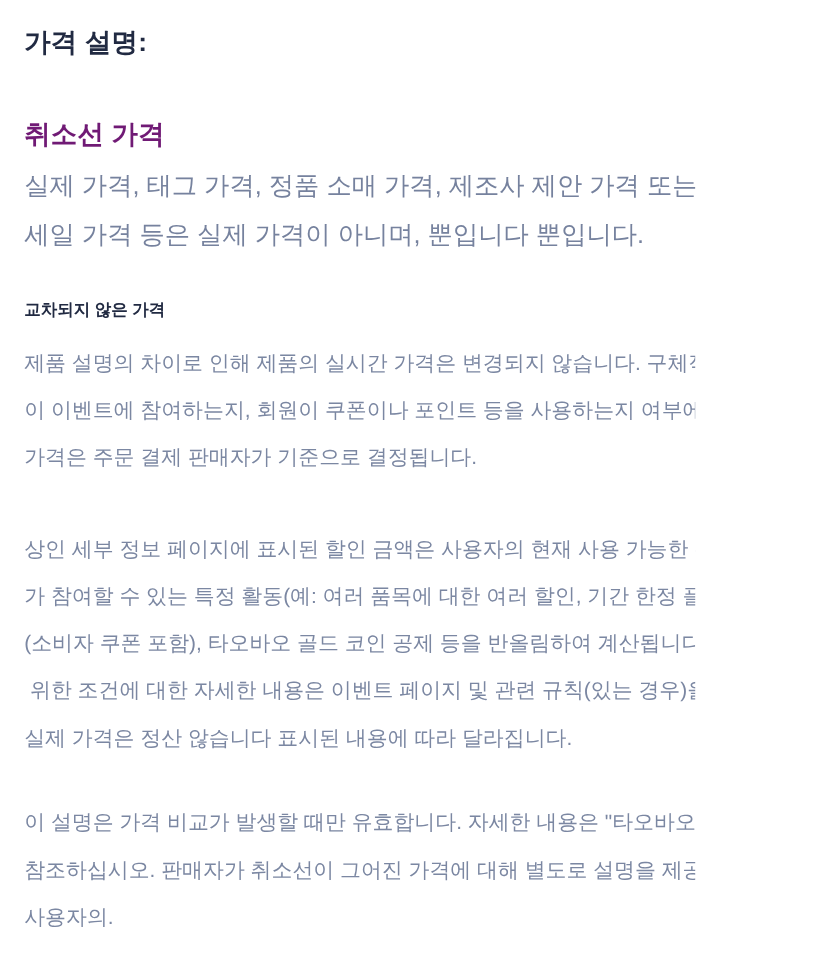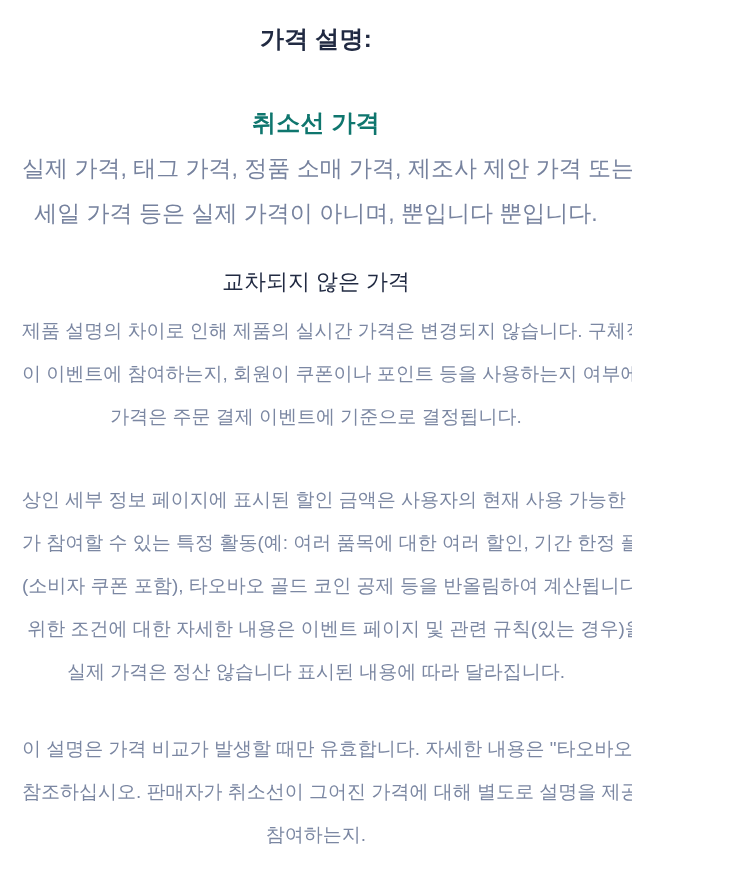--- a/index.html
+++ b/index.html
@@ -5,43 +5,42 @@
   html, body { margin: 0; padding: 0; background: #ffffff; }
   .page {
     position: relative;
     width: 632px;
     height: 880px;
     box-sizing: border-box;
     background: #ffffff;
     padding: 24px 22px 0 22px;
     font-family: "Liberation Sans", "DejaVu Sans", sans-serif;
     overflow: hidden;
-    text-align: center;
   }
   .page-title {
     margin: 0;
     font-size: 24px;
     line-height: 30px;
     font-weight: 700;
     color: #212a42;
     letter-spacing: 0.2px;
   }
   .section-heading {
     margin: 54px 0 0 0;
     font-size: 24px;
     line-height: 30px;
     font-weight: 700;
-    color: #0f766e;
+    color: #701a75;
     letter-spacing: 0.2px;
   }
   .sub-heading {
     margin: 34px 0 0 0;
-    font-size: 22px;
+    font-size: 15px;
     line-height: 24px;
-    font-weight: 400;
+    font-weight: 700;
     color: #212a42;
   }
   .big-para {
     margin-top: 8px;
     font-size: 23px;
     line-height: 45px;
     font-weight: 500;
     color: #76829e;
   }
   .para {
@@ -77,32 +76,32 @@
   <div class="big-para">
     <div class="line">실제 가격, 태그 가격, 정품 소매 가격, 제조사 제안 가격 또는 제품에 표시된</div>
     <div class="line">세일 가격 등은 실제 가격이 아니며, 뿐입니다 뿐입니다.</div>
   </div>
 
   <h3 class="sub-heading">교차되지 않은 가격</h3>
 
   <div class="para">
     <div class="line">제품 설명의 차이로 인해 제품의 실시간 가격은 변경되지 않습니다. 구체적인 거래 가격은 상품</div>
     <div class="line">이 이벤트에 참여하는지, 회원이 쿠폰이나 포인트 등을 사용하는지 여부에 따라 달라질 수 있으며, 최종</div>
-    <div class="line">가격은 주문 결제 이벤트에 기준으로 결정됩니다.</div>
+    <div class="line">가격은 주문 결제 판매자가 기준으로 결정됩니다.</div>
   </div>
 
   <div class="para para-gap-b">
     <div class="line">상인 세부 정보 페이지에 표시된 할인 금액은 사용자의 현재 사용 가능한 쿠폰, 할인, 즉시 할인, 사용자</div>
     <div class="line">가 참여할 수 있는 특정 활동(예: 여러 품목에 대한 여러 할인, 기간 한정 플래시 세일), 빨간 봉투</div>
     <div class="line">(소비자 쿠폰 포함), 타오바오 골드 코인 공제 등을 반올림하여 계산됩니다. 할인을 받고 사용하기</div>
     <div class="line"> 위한 조건에 대한 자세한 내용은 이벤트 페이지 및 관련 규칙(있는 경우)을 참조하십시오.</div>
     <div class="line">실제 가격은 정산 않습니다 표시된 내용에 따라 달라집니다.</div>
   </div>
 
   <div class="para para-gap-c">
     <div class="line">이 설명은 가격 비교가 발생할 때만 유효합니다. 자세한 내용은 "타오바오 가격 릴리스 사양"을</div>
     <div class="line">참조하십시오. 판매자가 취소선이 그어진 가격에 대해 별도로 설명을 제공하는 경우 판매자의 진술이</div>
-    <div class="line">참여하는지.</div>
+    <div class="line">사용자의.</div>
   </div>
 
   <div class="smudge"></div>
 
 </div>
 
 </body></html>

